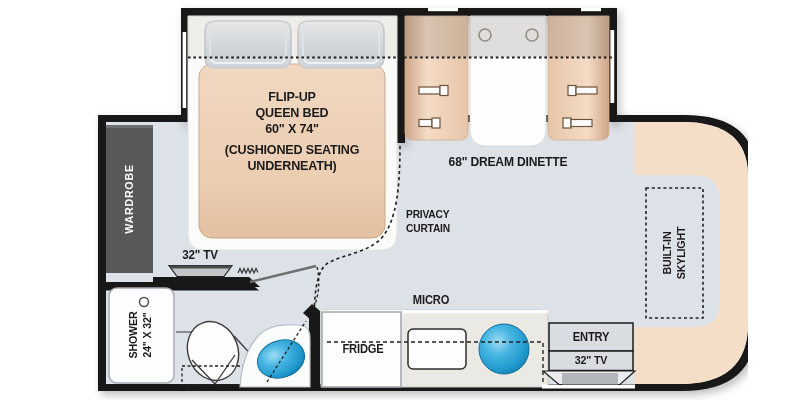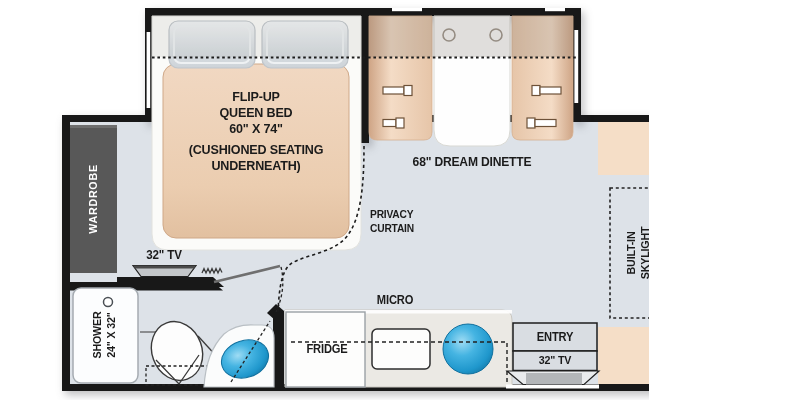--- a/index.html
+++ b/index.html
@@ -1,21 +1,21 @@
 <!DOCTYPE html>
 <html style="--floor: #dde2e8; --wall: #181818; --cab_dash: #f5dec7; --upholstery: #f2d7c0; --sink_blue: #2aa6db; --wardrobe_gray: #585858; --label_ink: #1b1b1b;"><head>
 <meta charset="utf-8">
 <style>
   :root{
     --floor:#dde2e8; --wall:#181818; --cab_dash:#f5dec7; --upholstery:#f2d7c0;
     --sink_blue:#2aa6db; --wardrobe_gray:#585858; --label_ink:#1b1b1b;
   }
   html,body{margin:0;padding:0;background:#ffffff;}
-  #stage{position:relative;width:649px;height:400px;background:#fff;overflow:hidden;
-         font-family:"Liberation Sans",sans-serif;}
+  #stage{position:relative;width:712px;height:400px;background:#fff;overflow:hidden;
+         font-family:"Liberation Sans",sans-serif;margin-left:36px;}
   #plan-svg{position:absolute;left:0;top:0;}
   .shadowed{filter:drop-shadow(3px 4px 4px rgba(40,40,45,.30));}
   .wall{fill:var(--wall);}
   .floor-fill{fill:var(--floor);}
   .tan-fill{fill:var(--cab_dash);}
   .wardrobe-fill{fill:var(--wardrobe_gray);}
   .lbl{position:absolute;color:var(--label_ink);font-weight:700;white-space:nowrap;
        text-align:center;pointer-events:none;letter-spacing:-.2px;}
   .ctr{transform:translate(-50%,-50%) scaleX(.93);}
   .rot{transform:translate(-50%,-50%) rotate(-90deg) scaleX(.93);}

